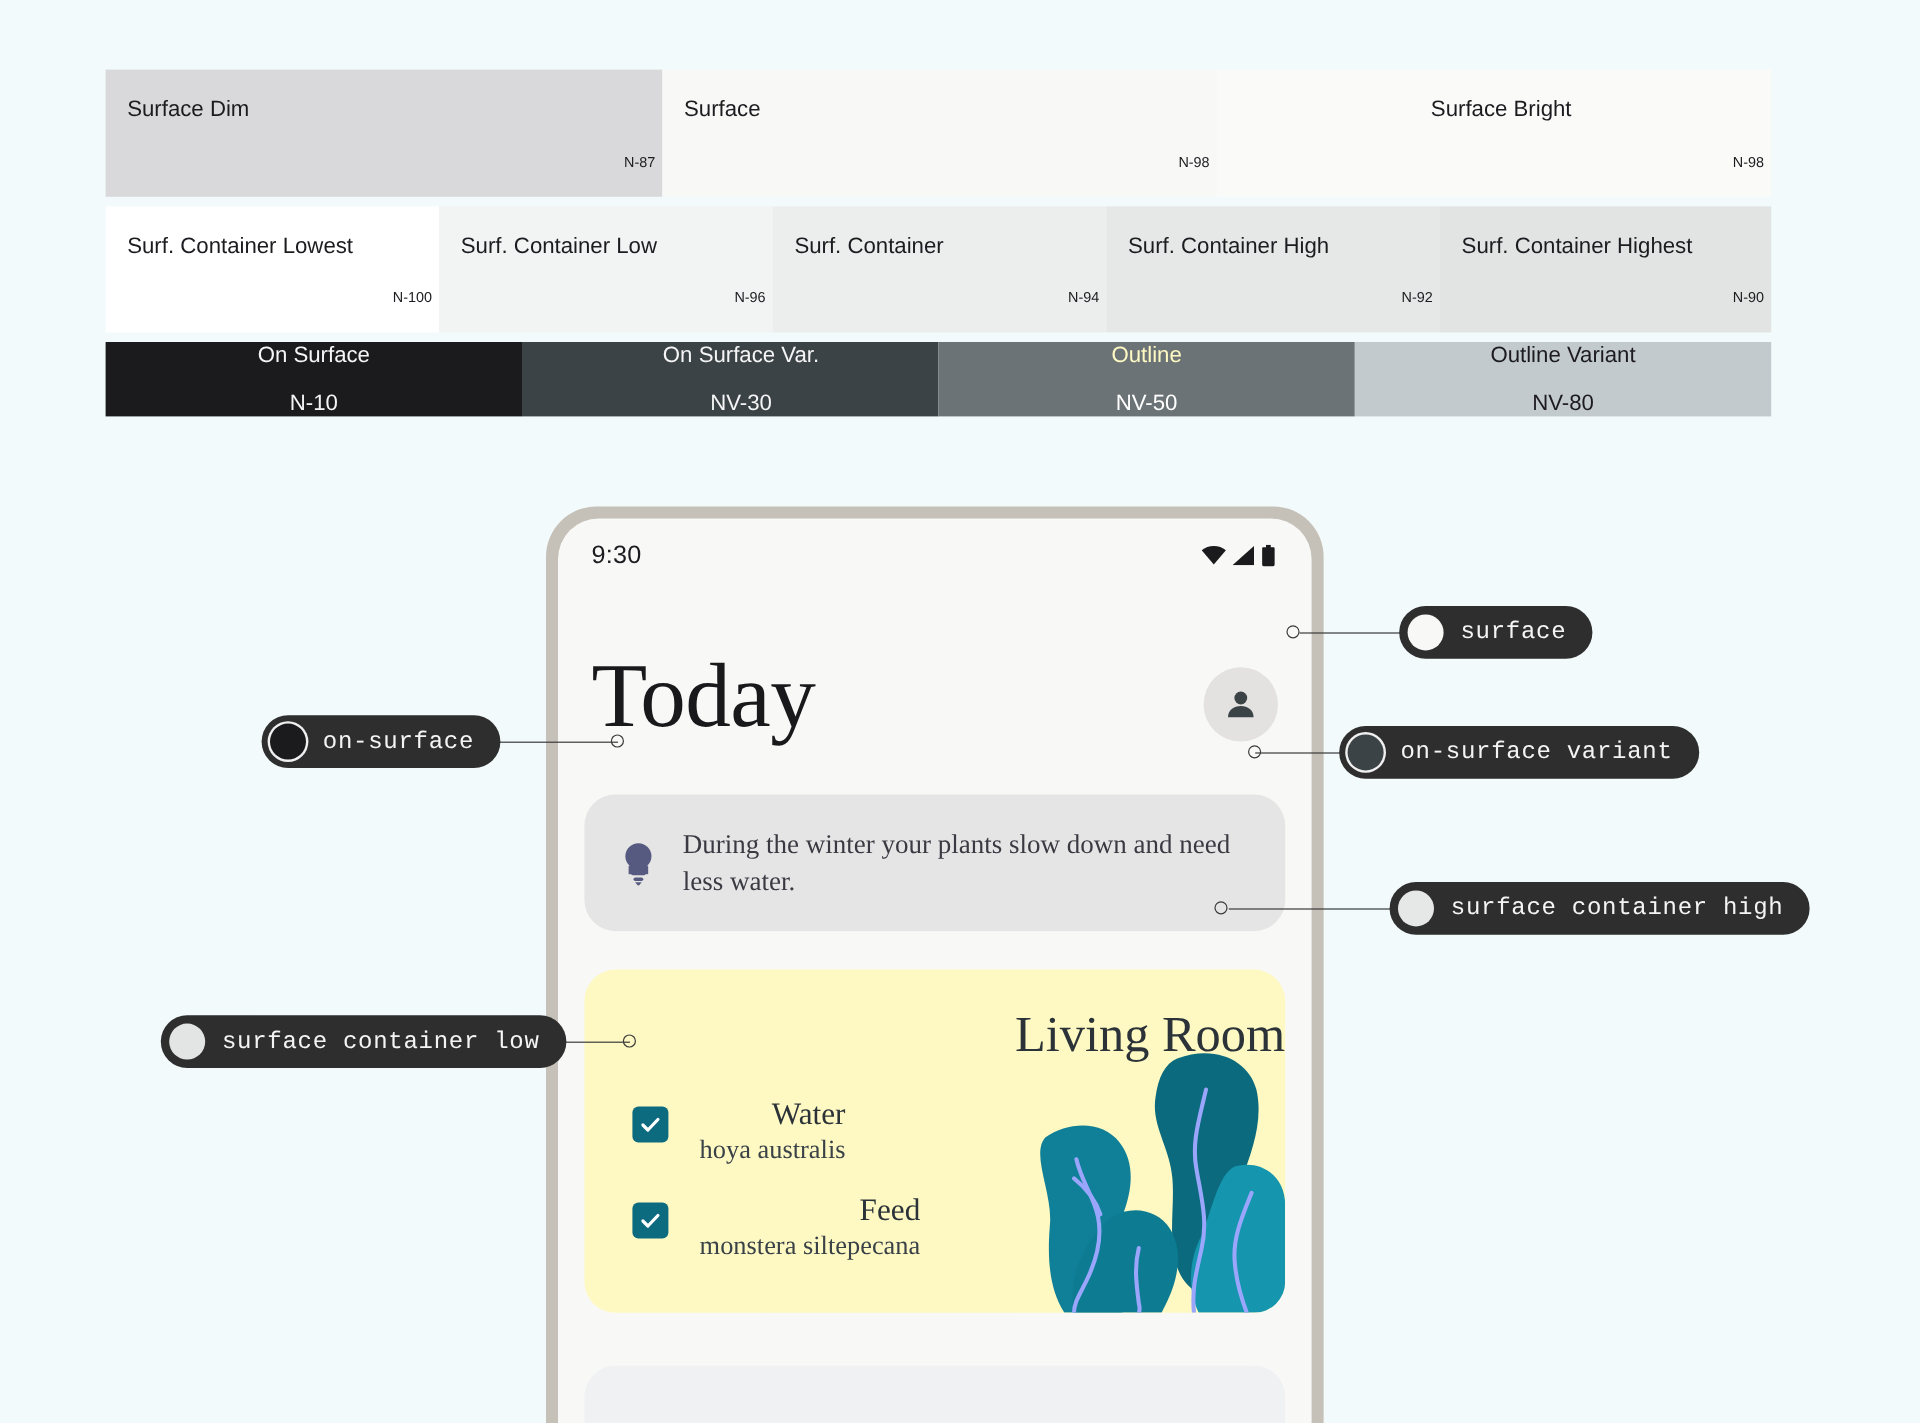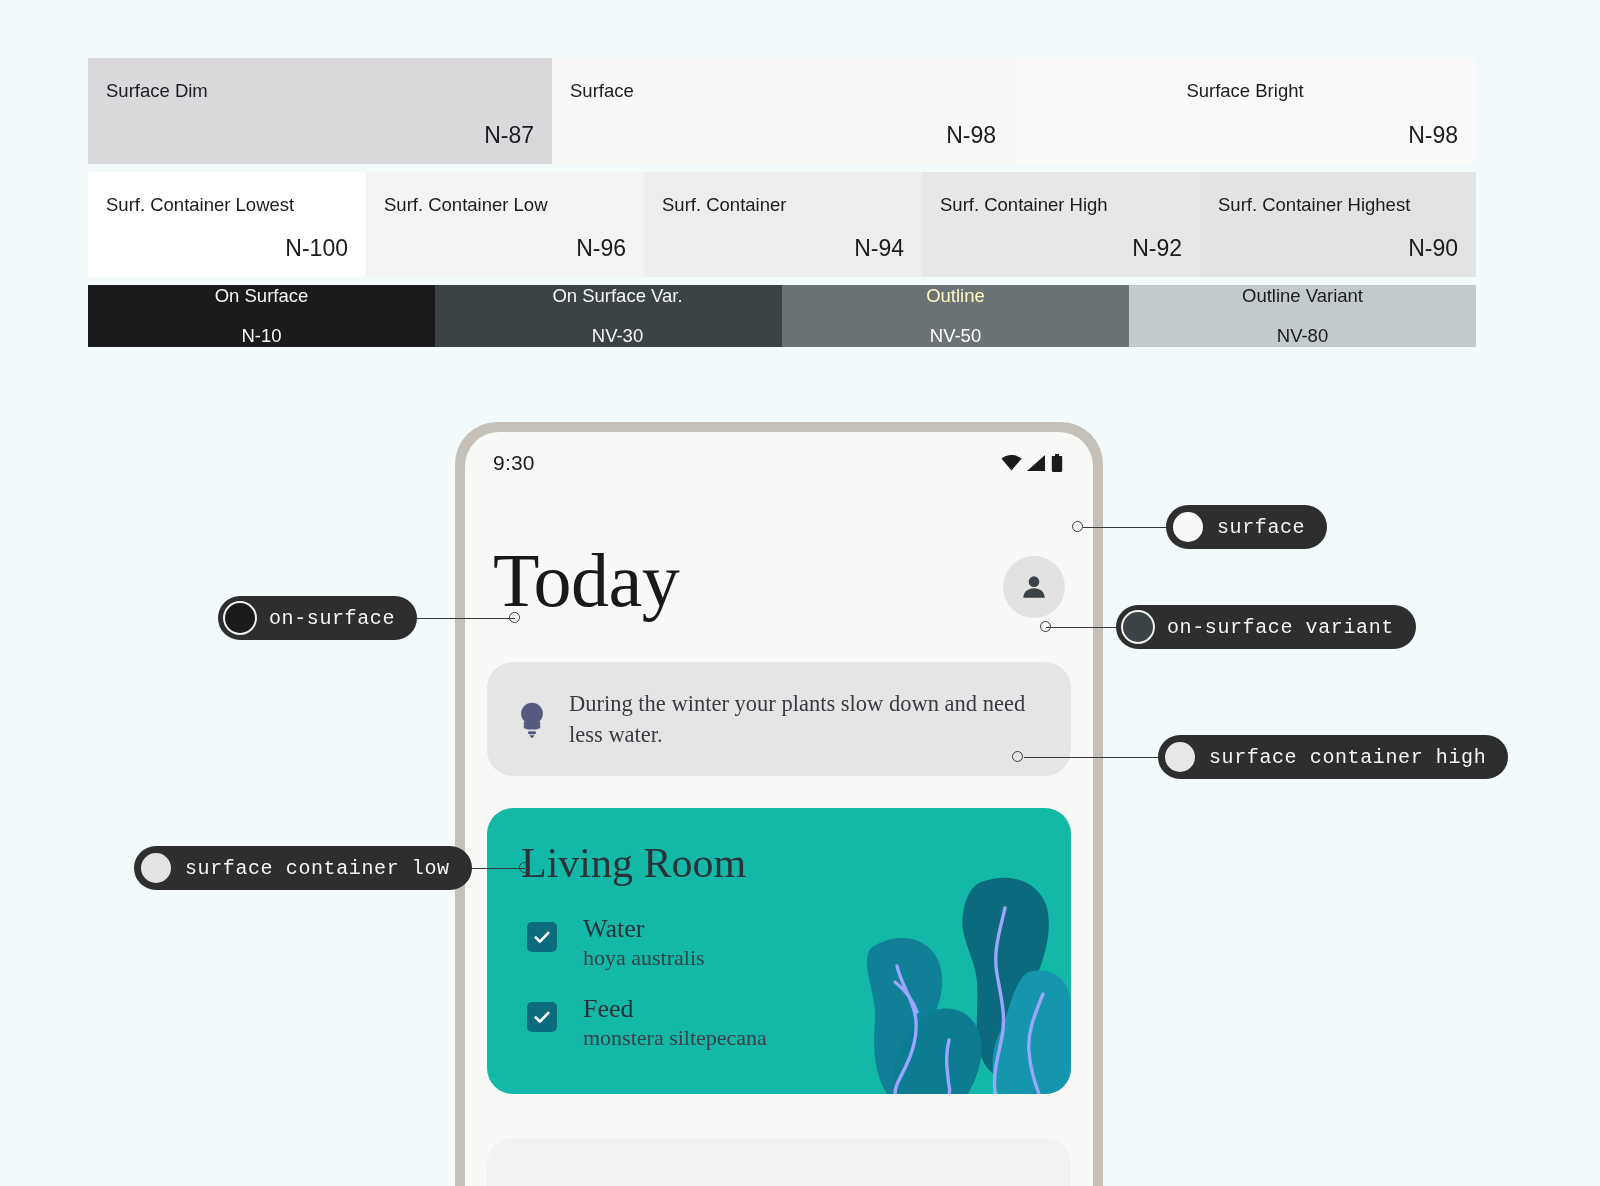--- a/index.html
+++ b/index.html
@@ -12,29 +12,29 @@
     position:relative;
   }
 
   
   #swatch-table{
     position:absolute; left:88px; top:58px; width:1388px;
   }
   .swatch-row{ display:flex; width:100%; }
   .swatch{
     position:relative;
-    padding:22px 18px 0 18px;
+    padding:22px 6px 0 18px;
     display:flex; flex-direction:column;
     justify-content:space-between;
   }
   .swatch .sw-name{
     font-size:18.5px; line-height:22px; color:#1c1b1f; white-space:nowrap;
   }
   .swatch .sw-token{
-    font-size:23px; line-height:22px; text-align:right; color:#1c1b1f;
+    font-size:12px; line-height:22px; text-align:right; color:#1c1b1f;
     padding-bottom:18px;
   }
   
   #row-surface .swatch{ height:106px; }
   #row-container .swatch{ height:105px; }
   #row-on .swatch{
     height:62px; padding:0 18px;
     flex-direction:column; align-items:center; justify-content:space-between;
   }
   #row-on .swatch .sw-token{ padding-bottom:0; }
@@ -93,24 +93,25 @@
     min-height:88px;
   }
   #tip-text{
     font-family:"Liberation Serif", serif;
     font-size:22.5px; line-height:31px; color:#3a3a42;
   }
 
   
   #room-card{
     margin:32px 22px 0 22px;
-    background:#14b8a6;
+    background:#fef9c3;
     border-radius:26px;
     position:relative; overflow:hidden;
     height:286px;
+    text-align:right;
   }
   #room-title{
     font-family:"Liberation Serif", serif;
     font-size:42px; line-height:42px; color:#2b3338;
     padding:34px 0 0 34px;
   }
   .task-list{ padding:30px 0 0 40px; position:relative; z-index:2; }
   .task-row{ display:flex; align-items:flex-start; gap:26px; margin-bottom:22px; }
   .checkbox{
     width:30px; height:30px; border-radius:5px; background:#0d6b80;

